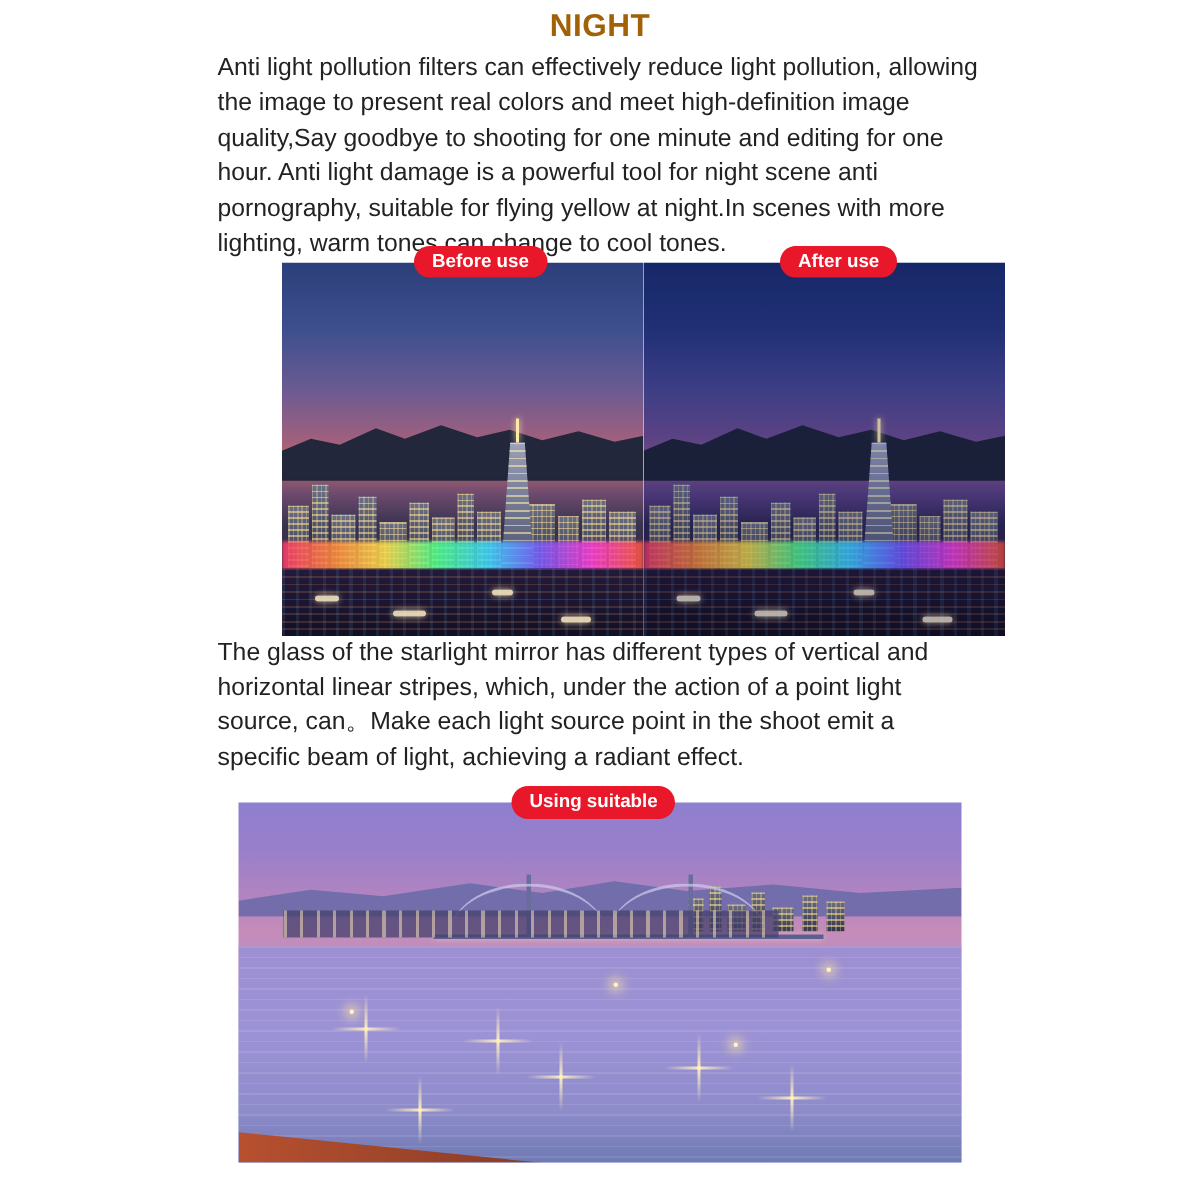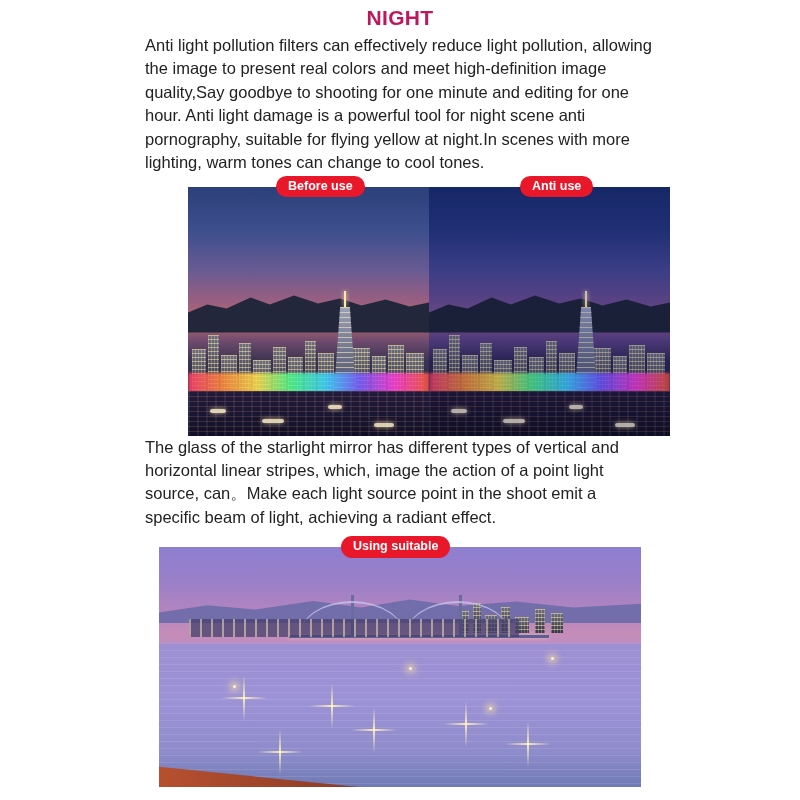--- a/index.html
+++ b/index.html
@@ -19,35 +19,35 @@
     height: 800px;
     position: relative;
     box-sizing: border-box;
   }
   .section-title {
     text-align: center;
     font-size: 21px;
     font-weight: bold;
     letter-spacing: 0.3px;
     margin: 6px 0 4px 0;
-    color: #be185d;
+    color: #a16207;
   }
   .body-text {
     font-size: 16.5px;
     line-height: 1.42;
     color: #222;
     margin: 0 auto;
     width: 510px;
     text-align: left;
   }
   
   .photo-wrap {
     position: relative;
     width: 424px;
-    margin: 12px auto 0 auto;
+    margin: 0 auto 0 auto;
   }
   .night-photo {
     position: relative;
     width: 482px;
     height: 249px;
     overflow: hidden;
     display: flex;
   }
   .half {
     position: relative;
@@ -328,21 +328,21 @@
 <div class="page">
 
   <div>
     <div class="section-title">NIGHT</div>
 
     <p class="body-text">Anti light pollution filters can effectively reduce light pollution, allowing the image to present real colors and meet high-definition image quality,Say goodbye to shooting for one minute and editing for one hour. Anti light damage is a powerful tool for night scene anti pornography, suitable for flying yellow at night.In scenes with more lighting, warm tones can change to cool tones.</p>
 
     <div class="photo-wrap">
 
       <div class="label-pill label-before">Before use</div>
-      <div class="label-pill label-after">Anti use</div>
+      <div class="label-pill label-after">After use</div>
 
       <div class="night-photo">
 
         <div class="half">
           <div class="sky-before"></div>
           <div class="mountain"></div>
           <div class="skyline">
             <div class="bldg" style="left:4px;width:14px;height:44px;"></div>
             <div class="bldg" style="left:20px;width:11px;height:58px;"></div>
             <div class="bldg" style="left:33px;width:16px;height:38px;"></div>
@@ -397,21 +397,21 @@
           <div class="boat" style="left:186px;top:236px;width:20px;"></div>
           <div class="after-tint"></div>
         </div>
 
       </div>
     </div>
   </div>
 
   <div>
 
-    <p class="body-text">The glass of the starlight mirror has different types of vertical and horizontal linear stripes, which, image the action of a point light source, can。Make each light source point in the shoot emit a specific beam of light, achieving a radiant effect.</p>
+    <p class="body-text">The glass of the starlight mirror has different types of vertical and horizontal linear stripes, which, under the action of a point light source, can。Make each light source point in the shoot emit a specific beam of light, achieving a radiant effect.</p>
 
     <div class="star-wrap">
 
       <div class="label-pill label-using">Using suitable</div>
 
       <div class="star-photo">
         <div class="star-hills"></div>
 
         <div class="city-far">
           <div class="bldg" style="left:0px;bottom:0;width:10px;height:22px;"></div>

